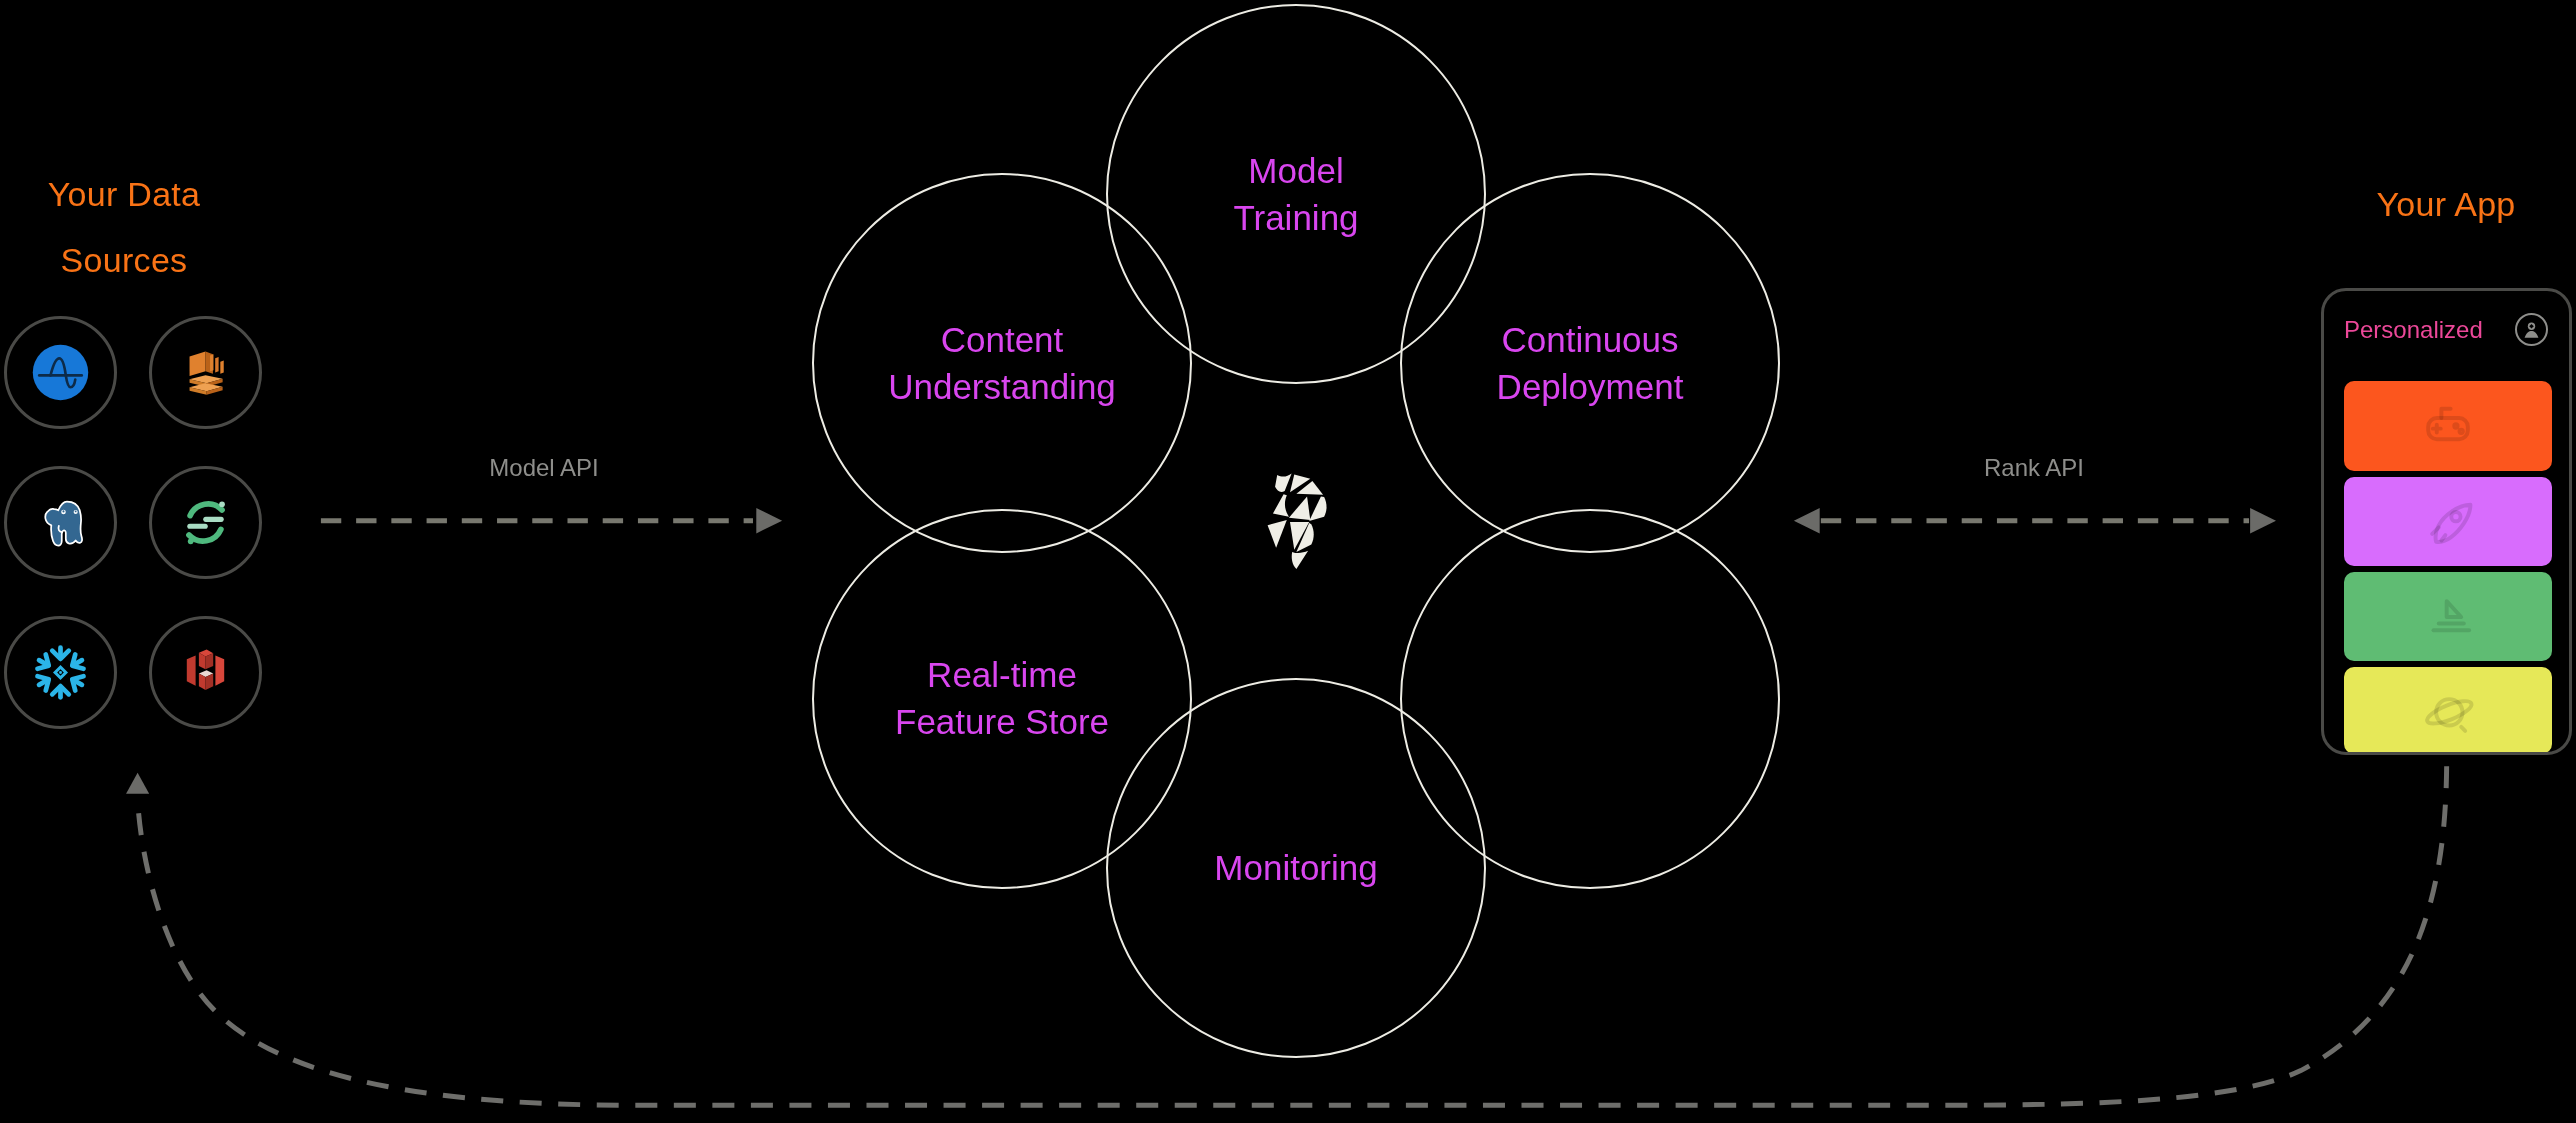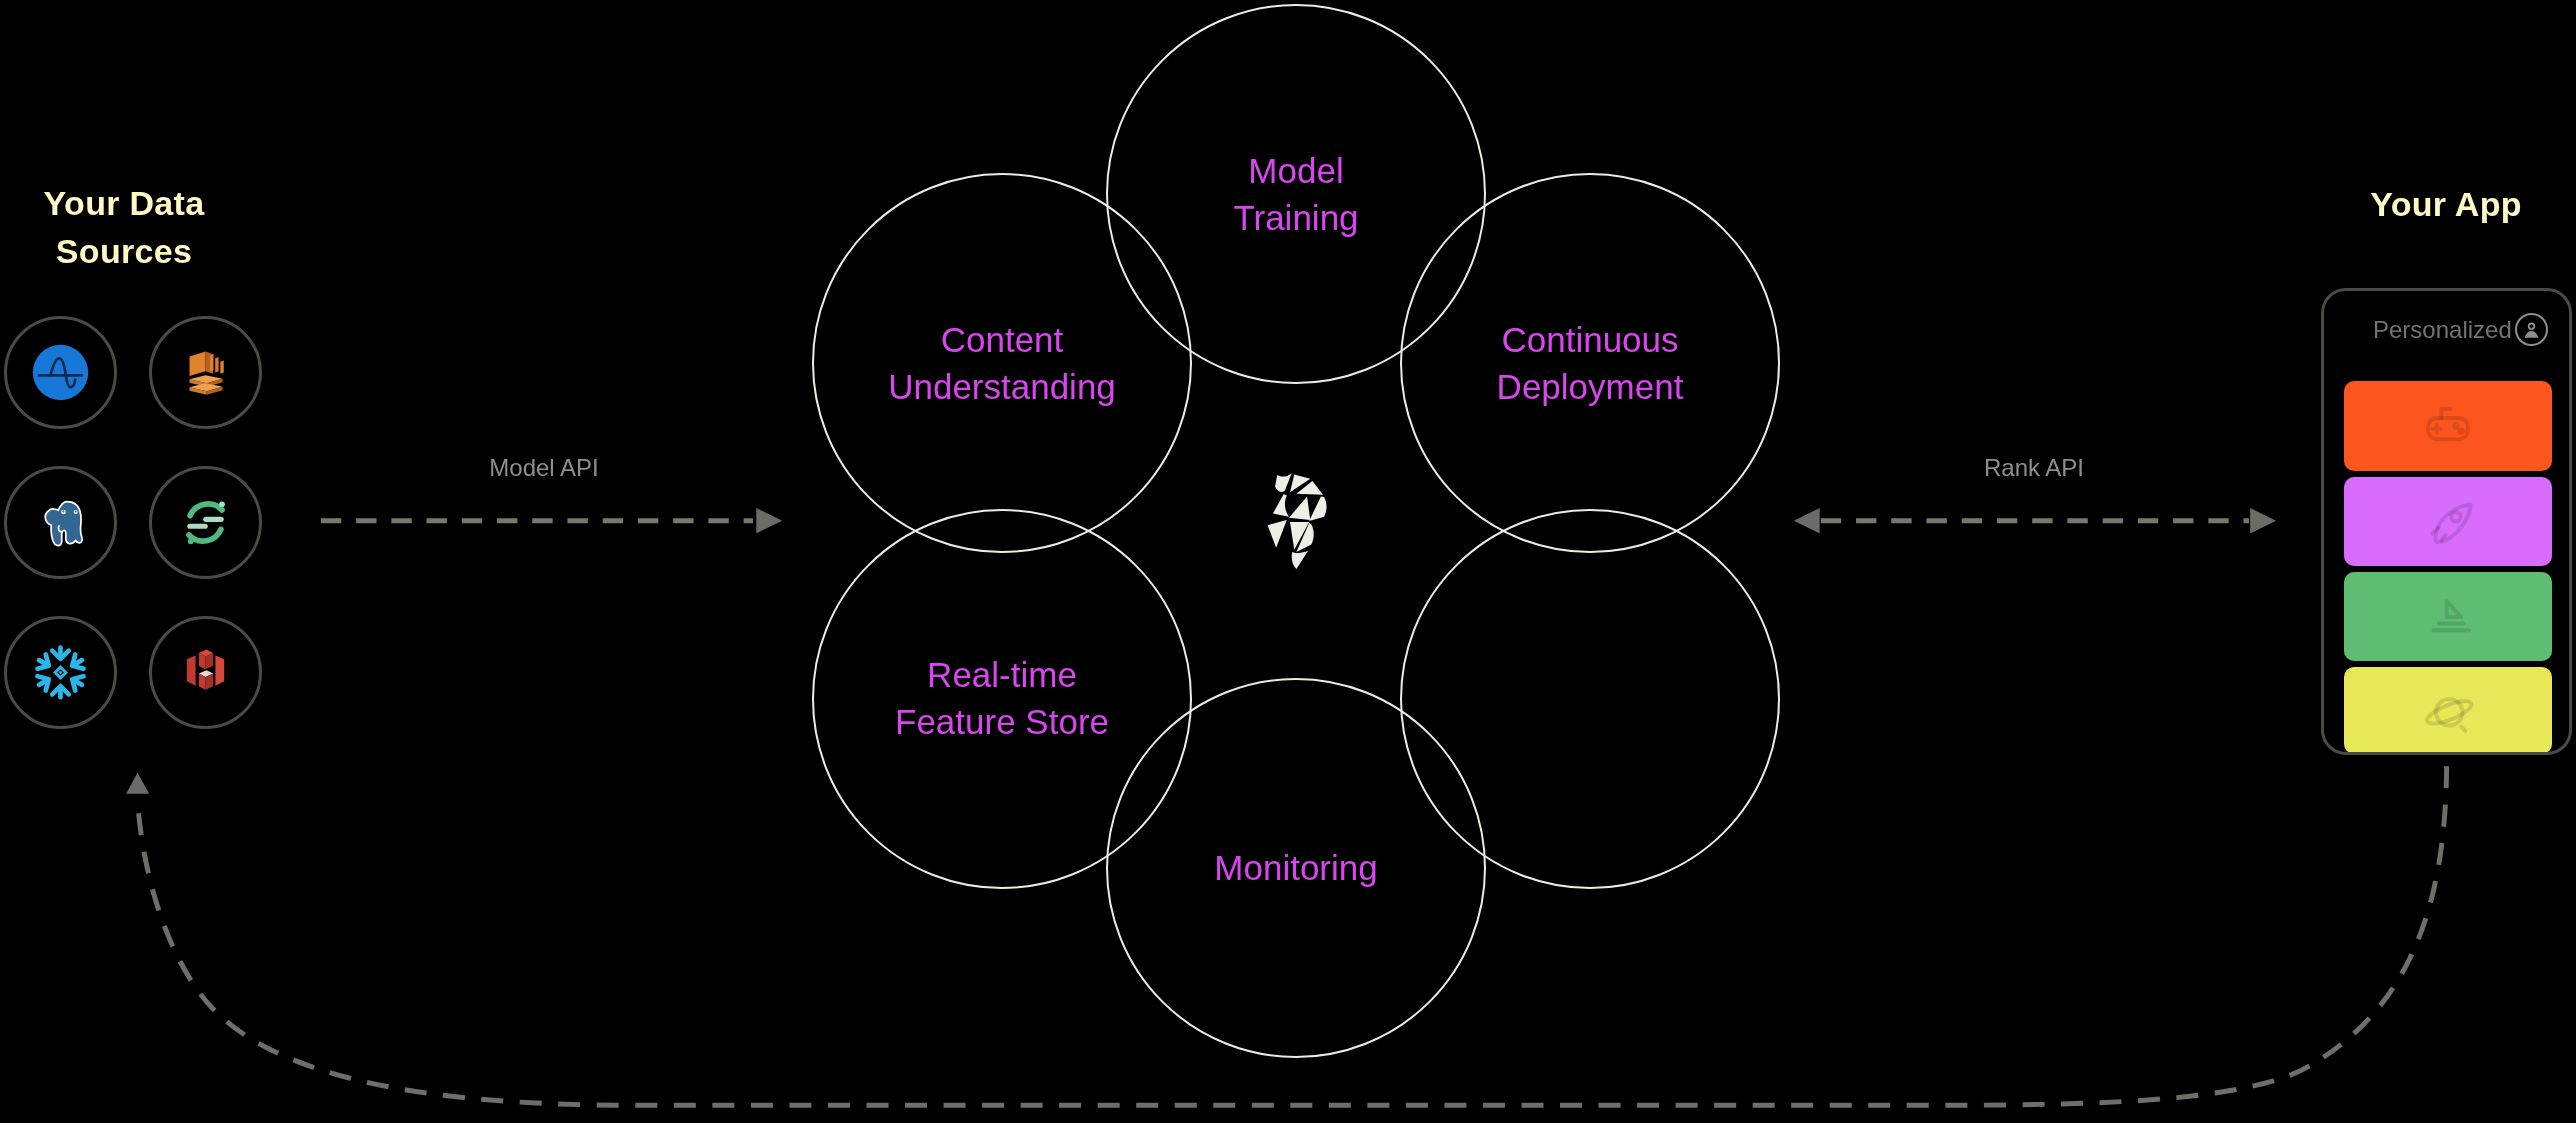--- a/index.html
+++ b/index.html
@@ -1,32 +1,32 @@
 <!DOCTYPE html>
 <html style="font-size:8.8px"><head>
 <meta charset="utf-8">
 <style>
   html,body{margin:0;padding:0;background:#000;}
   #canvas{position:relative;width:2576px;height:1124px;background:#000;overflow:hidden;
           font-family:"Liberation Sans","DejaVu Sans",sans-serif;}
   .abs{position:absolute;}
   .center{transform:translate(-50%,-50%);}
   .multiline{white-space:pre-line;text-align:center;}
-  .hdr{color:#fef9c3;font-size:34px;line-height:48px;font-weight:700;letter-spacing:0.3px;}
+  .hdr{color:#f97316;font-size:34px;line-height:66px;font-weight:400;letter-spacing:0.3px;}
   .vlabel{color:#d946ef;font-size:35px;line-height:47px;font-weight:500;}
   .api-label{color:#8E8E8B;font-size:24px;font-weight:500;white-space:nowrap;}
   .src-circle{position:absolute;width:113px;height:113px;border:3.3px solid #4A4A47;border-radius:50%;
               box-sizing:border-box;display:flex;align-items:center;justify-content:center;}
   .venn{position:absolute;width:380px;height:380px;border:2.2px solid #EDECE4;border-radius:50%;
         box-sizing:border-box;background:transparent;}
   .card{position:absolute;left:2344px;width:208px;border-radius:10px;
         display:flex;align-items:center;justify-content:center;}
   #phone-frame{position:absolute;left:2321px;top:288px;width:251px;height:467px;
                border:3.3px solid #4A4A47;border-radius:25px;box-sizing:border-box;background:transparent;}
-  #screen-label{position:absolute;left:2344px;top:315px;color:#737373;font-size:24px;line-height:29px;font-weight:500;margin-left:29px;}
+  #screen-label{position:absolute;left:2344px;top:315px;color:#ec4899;font-size:24px;line-height:29px;font-weight:500;}
   #avatar{position:absolute;left:2515px;top:313px;width:33px;height:33px;border:2.8px solid #8E8E8B;
           border-radius:50%;box-sizing:border-box;display:flex;align-items:center;justify-content:center;}
   svg{display:block;}
   .overlay{position:absolute;left:0;top:0;pointer-events:none;}
 </style>
 </head>
 <body>
 
 <div id="canvas">
 

